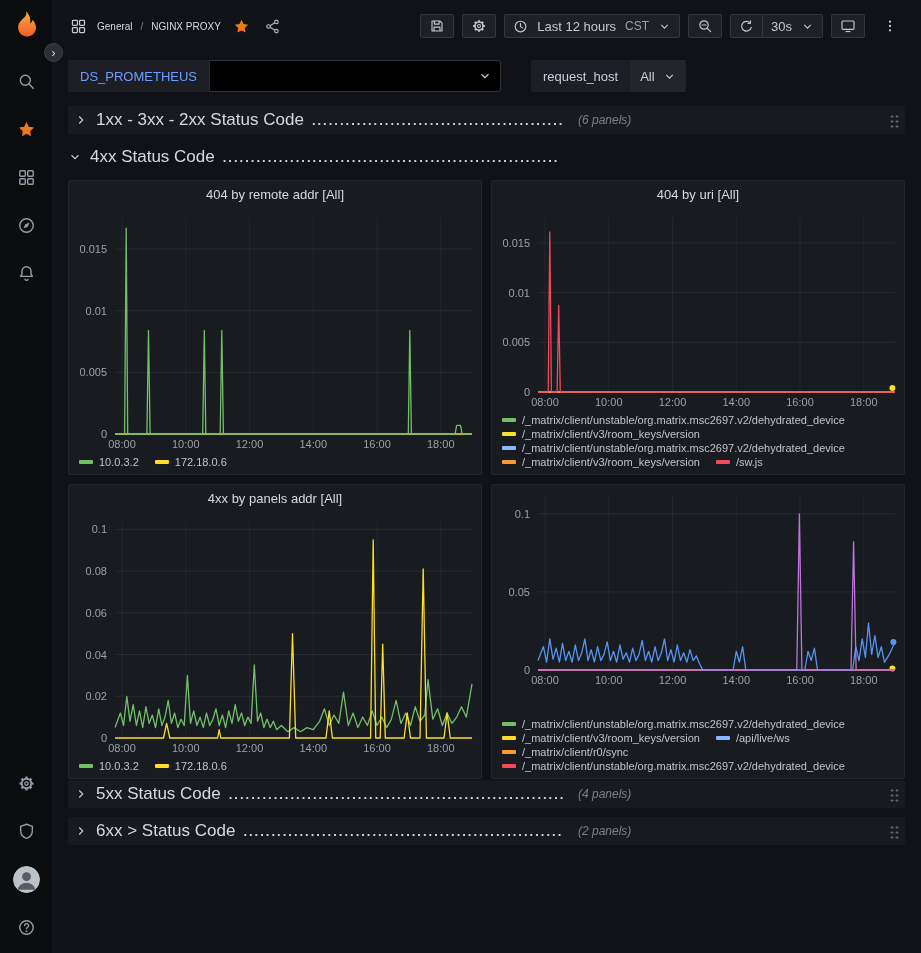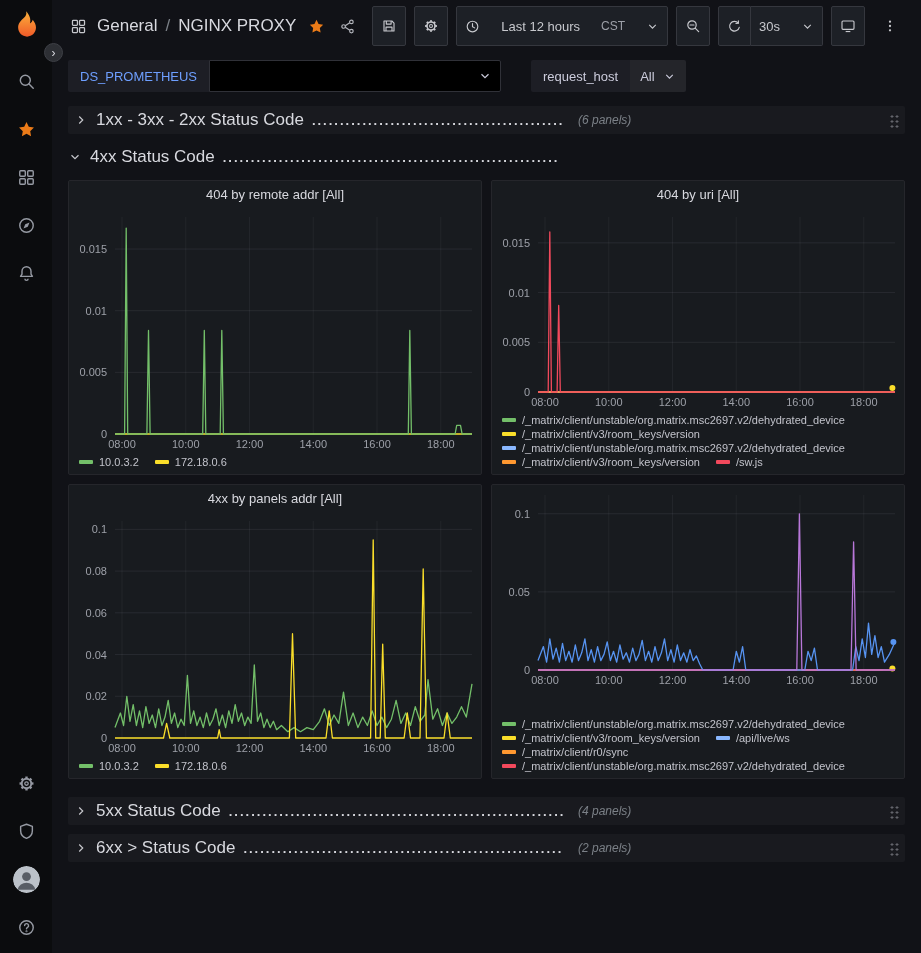--- a/index.html
+++ b/index.html
@@ -11,27 +11,27 @@
   .logo{width:34px;height:34px;margin-top:9px;cursor:pointer}
   .side-top{display:flex;flex-direction:column;align-items:center;margin-top:14px}
   .side-btn{width:52px;height:48px;display:flex;align-items:center;justify-content:center;color:#969aa3;cursor:pointer}
   .side-btn.active{color:#eb7b18}
   .side-bottom{margin-top:auto;display:flex;flex-direction:column;align-items:center;padding-bottom:2px}
   .avatar-wrap{width:27px;height:27px;border-radius:50%;overflow:hidden}
   .expander{position:absolute;left:44px;top:43px;width:19px;height:19px;border-radius:50%;background:#2d2f34;border:1px solid #3e4046;color:#d8d9df;display:flex;align-items:center;justify-content:center;font-size:12px;line-height:1;cursor:pointer;z-index:6}
   
   .main{flex:1 1 auto;display:flex;flex-direction:column;min-width:0}
   .navbar{flex:0 0 52px;height:52px;display:flex;align-items:center;gap:10px;padding:0 14px 0 18px}
-  .crumb{display:flex;align-items:center;gap:8px;font-size:17px;color:#d8d9df;white-space:nowrap}
+  .crumb{display:flex;align-items:center;gap:8px;font-size:10px;color:#d8d9df;white-space:nowrap}
   .crumb .sep{color:#7b8087}
   .crumb-link{cursor:pointer}
   .fav-star{color:#eb7b18;display:flex;cursor:pointer;margin-left:2px}
   .share-ic{color:#b3b5bc;display:flex;cursor:pointer;margin-left:4px}
   .nav-actions{margin-left:auto;display:flex;align-items:center;gap:8px}
-  .tbtn{height:40px;min-width:32px;padding:0 8px;display:flex;align-items:center;justify-content:center;gap:21px;background:#1d2026;border:1px solid #35373e;border-radius:2px;color:#c7c8cd;font-size:13px;cursor:pointer;white-space:nowrap}
+  .tbtn{height:24px;min-width:32px;padding:0 8px;display:flex;align-items:center;justify-content:center;gap:9px;background:#1d2026;border:1px solid #35373e;border-radius:2px;color:#c7c8cd;font-size:13px;cursor:pointer;white-space:nowrap}
   .tbtn.plain{background:transparent;border-color:transparent}
   .tz{color:#9da0a8;font-size:12px}
   .group{display:flex}
   .group .tbtn:first-child{border-radius:2px 0 0 2px}
   .group .tbtn+.tbtn{border-left:0;border-radius:0 2px 2px 0}
   
   .subbar{flex:0 0 auto;display:flex;align-items:center;gap:30px;padding:8px 16px 6px}
   .varjoin{display:flex;align-items:stretch;height:32px}
   .varlabel{display:flex;align-items:center;padding:0 12px;background:rgba(204,204,220,0.07);font-size:13px;font-weight:500;border-radius:2px 0 0 2px;white-space:nowrap}
   .varlabel.blue{color:#6e9fff;cursor:pointer}
@@ -41,21 +41,21 @@
   
   .dash{flex:1 1 auto;padding:8px 16px;overflow:hidden}
   .rowhead{height:28px;display:flex;align-items:center;margin-bottom:9px;color:#d8d9df;cursor:pointer}
   .rowhead.collapsed{background:rgba(204,204,220,0.045);border-radius:2px;padding:0 6px}
   .rleft{display:flex;align-items:center;gap:8px;width:490px;overflow:hidden;flex:0 0 490px}
   .rchev{display:flex;color:#c7c8cd;flex:0 0 auto}
   .rtitle{font-size:17px;font-weight:400;white-space:nowrap;flex:0 0 auto}
   .rdots{font-size:13px;font-weight:700;letter-spacing:2px;white-space:nowrap;overflow:hidden;flex:1 1 0;min-width:0}
   .rcount{font-size:12px;font-style:italic;color:#7b8087;white-space:nowrap;margin-left:14px}
   .drag{margin-left:auto;width:10px;height:15px;background-image:radial-gradient(circle,#63646b 1.1px,transparent 1.4px);background-size:5px 5px;background-position:0.5px 1px;cursor:grab}
-  .grid{display:grid;grid-template-columns:1fr 1fr;gap:9px;margin-bottom:18px}
+  .grid{display:grid;grid-template-columns:1fr 1fr;gap:9px;margin-bottom:1px}
   .panel{height:295px;background:#181b1f;border:1px solid #25262b;border-radius:2px;display:flex;flex-direction:column;overflow:hidden}
   .ptitle{flex:0 0 26px;display:flex;align-items:center;justify-content:center;font-size:13px;font-weight:500;color:#d8d9df;cursor:pointer;white-space:nowrap}
   .chart{flex:1 1 0;min-height:0;position:relative}
   .chart svg{display:block}
   .chart svg text{font-family:"Liberation Sans",sans-serif}
   .legend{flex:0 0 auto;display:flex;flex-wrap:wrap;column-gap:16px;row-gap:2px;align-content:flex-start;padding:2px 10px 6px;overflow:hidden;max-height:74px}
   .legend-item{display:inline-flex;align-items:center;gap:6px;font-size:11px;color:#c2c3cb;white-space:nowrap;max-width:100%;overflow:hidden;cursor:pointer}
   .swatch{flex:0 0 14px;width:14px;height:4px;border-radius:1px}
   .ic{display:block}
 </style>

